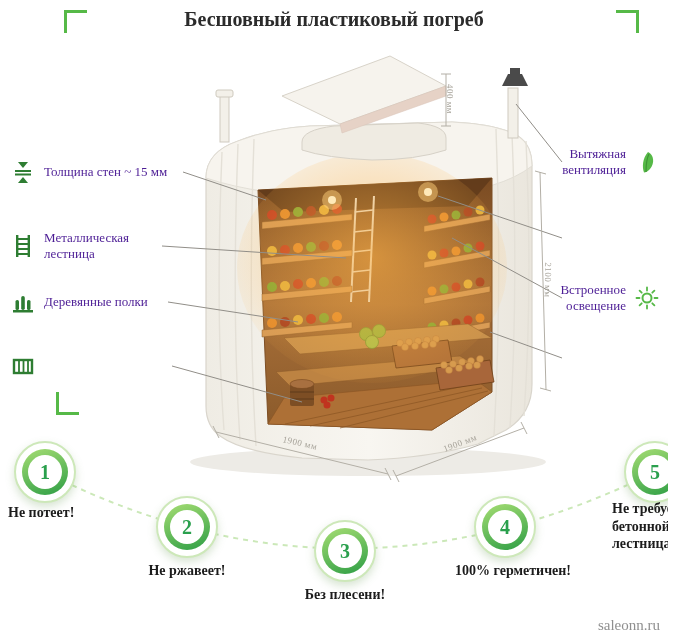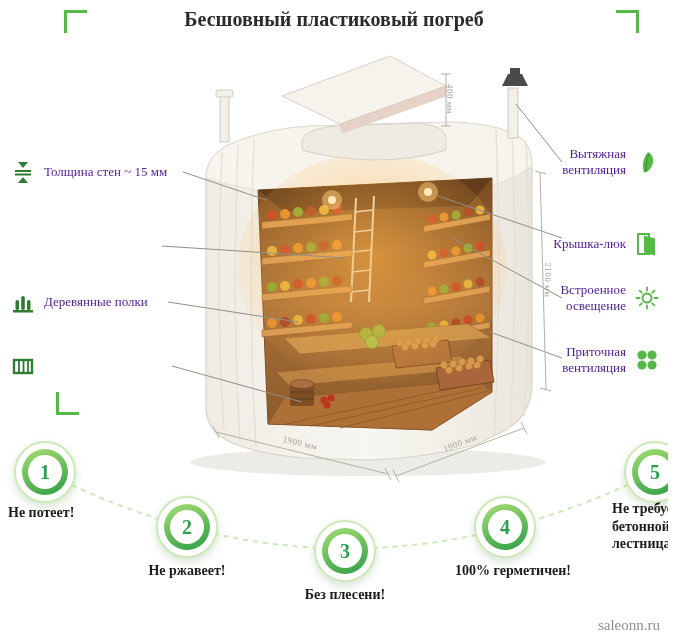--- a/index.html
+++ b/index.html
@@ -253,20 +253,33 @@
       <svg width="24" height="24" viewBox="0 0 24 24" fill="#2e7d32">
         <path d="M7,2 L17,2 L12,8 Z"></path>
           <rect x="4" y="10" width="16" height="2"></rect>
         <rect x="4" y="13.5" width="16" height="2"></rect>
           <path d="M7,23 L17,23 L12,17 Z"></path>
       </svg>
     </span>
     <span class="flabel">Толщина стен ~ 15 мм</span>
   </div>
 
+  <div class="feature feature-left" style="top:230px">
+    <span class="ficon">
+      <svg width="24" height="24" viewBox="0 0 24 24" fill="#2e7d32">
+        <rect x="5" y="1" width="2.4" height="22"></rect>
+          <rect x="16.6" y="1" width="2.4" height="22"></rect>
+        <rect x="7" y="4" width="10" height="2"></rect>
+          <rect x="7" y="9" width="10" height="2"></rect>
+        <rect x="7" y="14" width="10" height="2"></rect>
+          <rect x="7" y="19" width="10" height="2"></rect>
+      </svg>
+    </span>
+    <span class="flabel wrap">Металлическая лестница</span>
+  </div>
 
   <div class="feature feature-left" style="top:289px">
     <span class="ficon">
       <svg width="24" height="24" viewBox="0 0 24 24" fill="#2e7d32">
         <rect x="2" y="20" width="20" height="2.5"></rect>
         <rect x="4.5" y="10" width="3.5" height="10" rx="1.6"></rect>
         <rect x="10.2" y="6" width="3.6" height="14" rx="1.8"></rect>
         <rect x="16" y="10" width="3.5" height="10" rx="1.6"></rect>
       </svg>
     </span>
@@ -287,61 +300,40 @@
   <div class="feature feature-right" style="top:146px">
     <span class="flabel-r">Вытяжная вентиляция</span>
     <span class="ficon">
       <svg width="24" height="24" viewBox="0 0 24 24">
         <path d="M13,2 C19,5 20,13 15,19 C13,21.5 10.5,22.5 9,22.5 C7,17 7.5,8 13,2 Z" fill="#56b947"></path>
         <path d="M11,22 C11,14 12,8 14,4" stroke="#3f9436" stroke-width="1.2" fill="none"></path>
       </svg>
     </span>
   </div>
 
-  <div class="feature feature-right" style="top:231px">
-    <span class="flabel-r">Крышка-люк</span>
-    <span class="ficon">
-      <svg width="24" height="24" viewBox="0 0 24 24">
-        <rect x="3" y="2" width="11" height="20" fill="none" stroke="#56b947" stroke-width="2"></rect>
-        <path d="M9,3.5 L20,6.5 L20,23.5 L9,20.5 Z" fill="#56b947"></path>
-      </svg>
-    </span>
-  </div>
 
   <div class="feature feature-right" style="top:282px">
     <span class="flabel-r">Встроенное освещение</span>
     <span class="ficon">
       <svg width="24" height="24" viewBox="0 0 24 24" stroke="#56b947" fill="none" stroke-linecap="round">
         <circle cx="12" cy="12" r="4.5" stroke-width="2"></circle>
         <g stroke-width="1.8">
           <line x1="12" y1="1.5" x2="12" y2="4.5"></line>
             <line x1="12" y1="19.5" x2="12" y2="22.5"></line>
           <line x1="1.5" y1="12" x2="4.5" y2="12"></line>
             <line x1="19.5" y1="12" x2="22.5" y2="12"></line>
           <line x1="4.6" y1="4.6" x2="6.7" y2="6.7"></line>
             <line x1="17.3" y1="6.7" x2="19.4" y2="4.6"></line>
           <line x1="4.6" y1="19.4" x2="6.7" y2="17.3"></line>
             <line x1="17.3" y1="17.3" x2="19.4" y2="19.4"></line>
         </g>
       </svg>
     </span>
   </div>
 
-  <div class="feature feature-right" style="top:344px">
-    <span class="flabel-r">Приточная вентиляция</span>
-    <span class="ficon">
-      <svg width="24" height="24" viewBox="0 0 24 24">
-        <circle cx="7" cy="7" r="4.6" fill="#56b947"></circle>
-          <circle cx="17" cy="7" r="4.6" fill="#56b947"></circle>
-        <circle cx="7" cy="17" r="4.6" fill="#56b947"></circle>
-          <circle cx="17" cy="17" r="4.6" fill="#56b947"></circle>
-        <circle cx="12" cy="12" r="2.6" fill="#ffffff"></circle>
-      </svg>
-    </span>
-  </div>
 
   <div class="dim" style="left:421px;top:94px;width:58px;transform:rotate(90deg);">400 мм</div>
   <div class="dim" style="left:516px;top:275px;width:64px;transform:rotate(91deg);">2100 мм</div>
   <div class="dim" style="left:268px;top:438px;width:64px;transform:rotate(13deg);">1900 мм</div>
   <div class="dim" style="left:428px;top:438px;width:64px;transform:rotate(-21deg);">1900 мм</div>
 
   <div class="benefit-circle" style="left:14px;top:441px;">
     <div class="benefit-ring">
       <div class="benefit-inner">1</div>
     </div>

